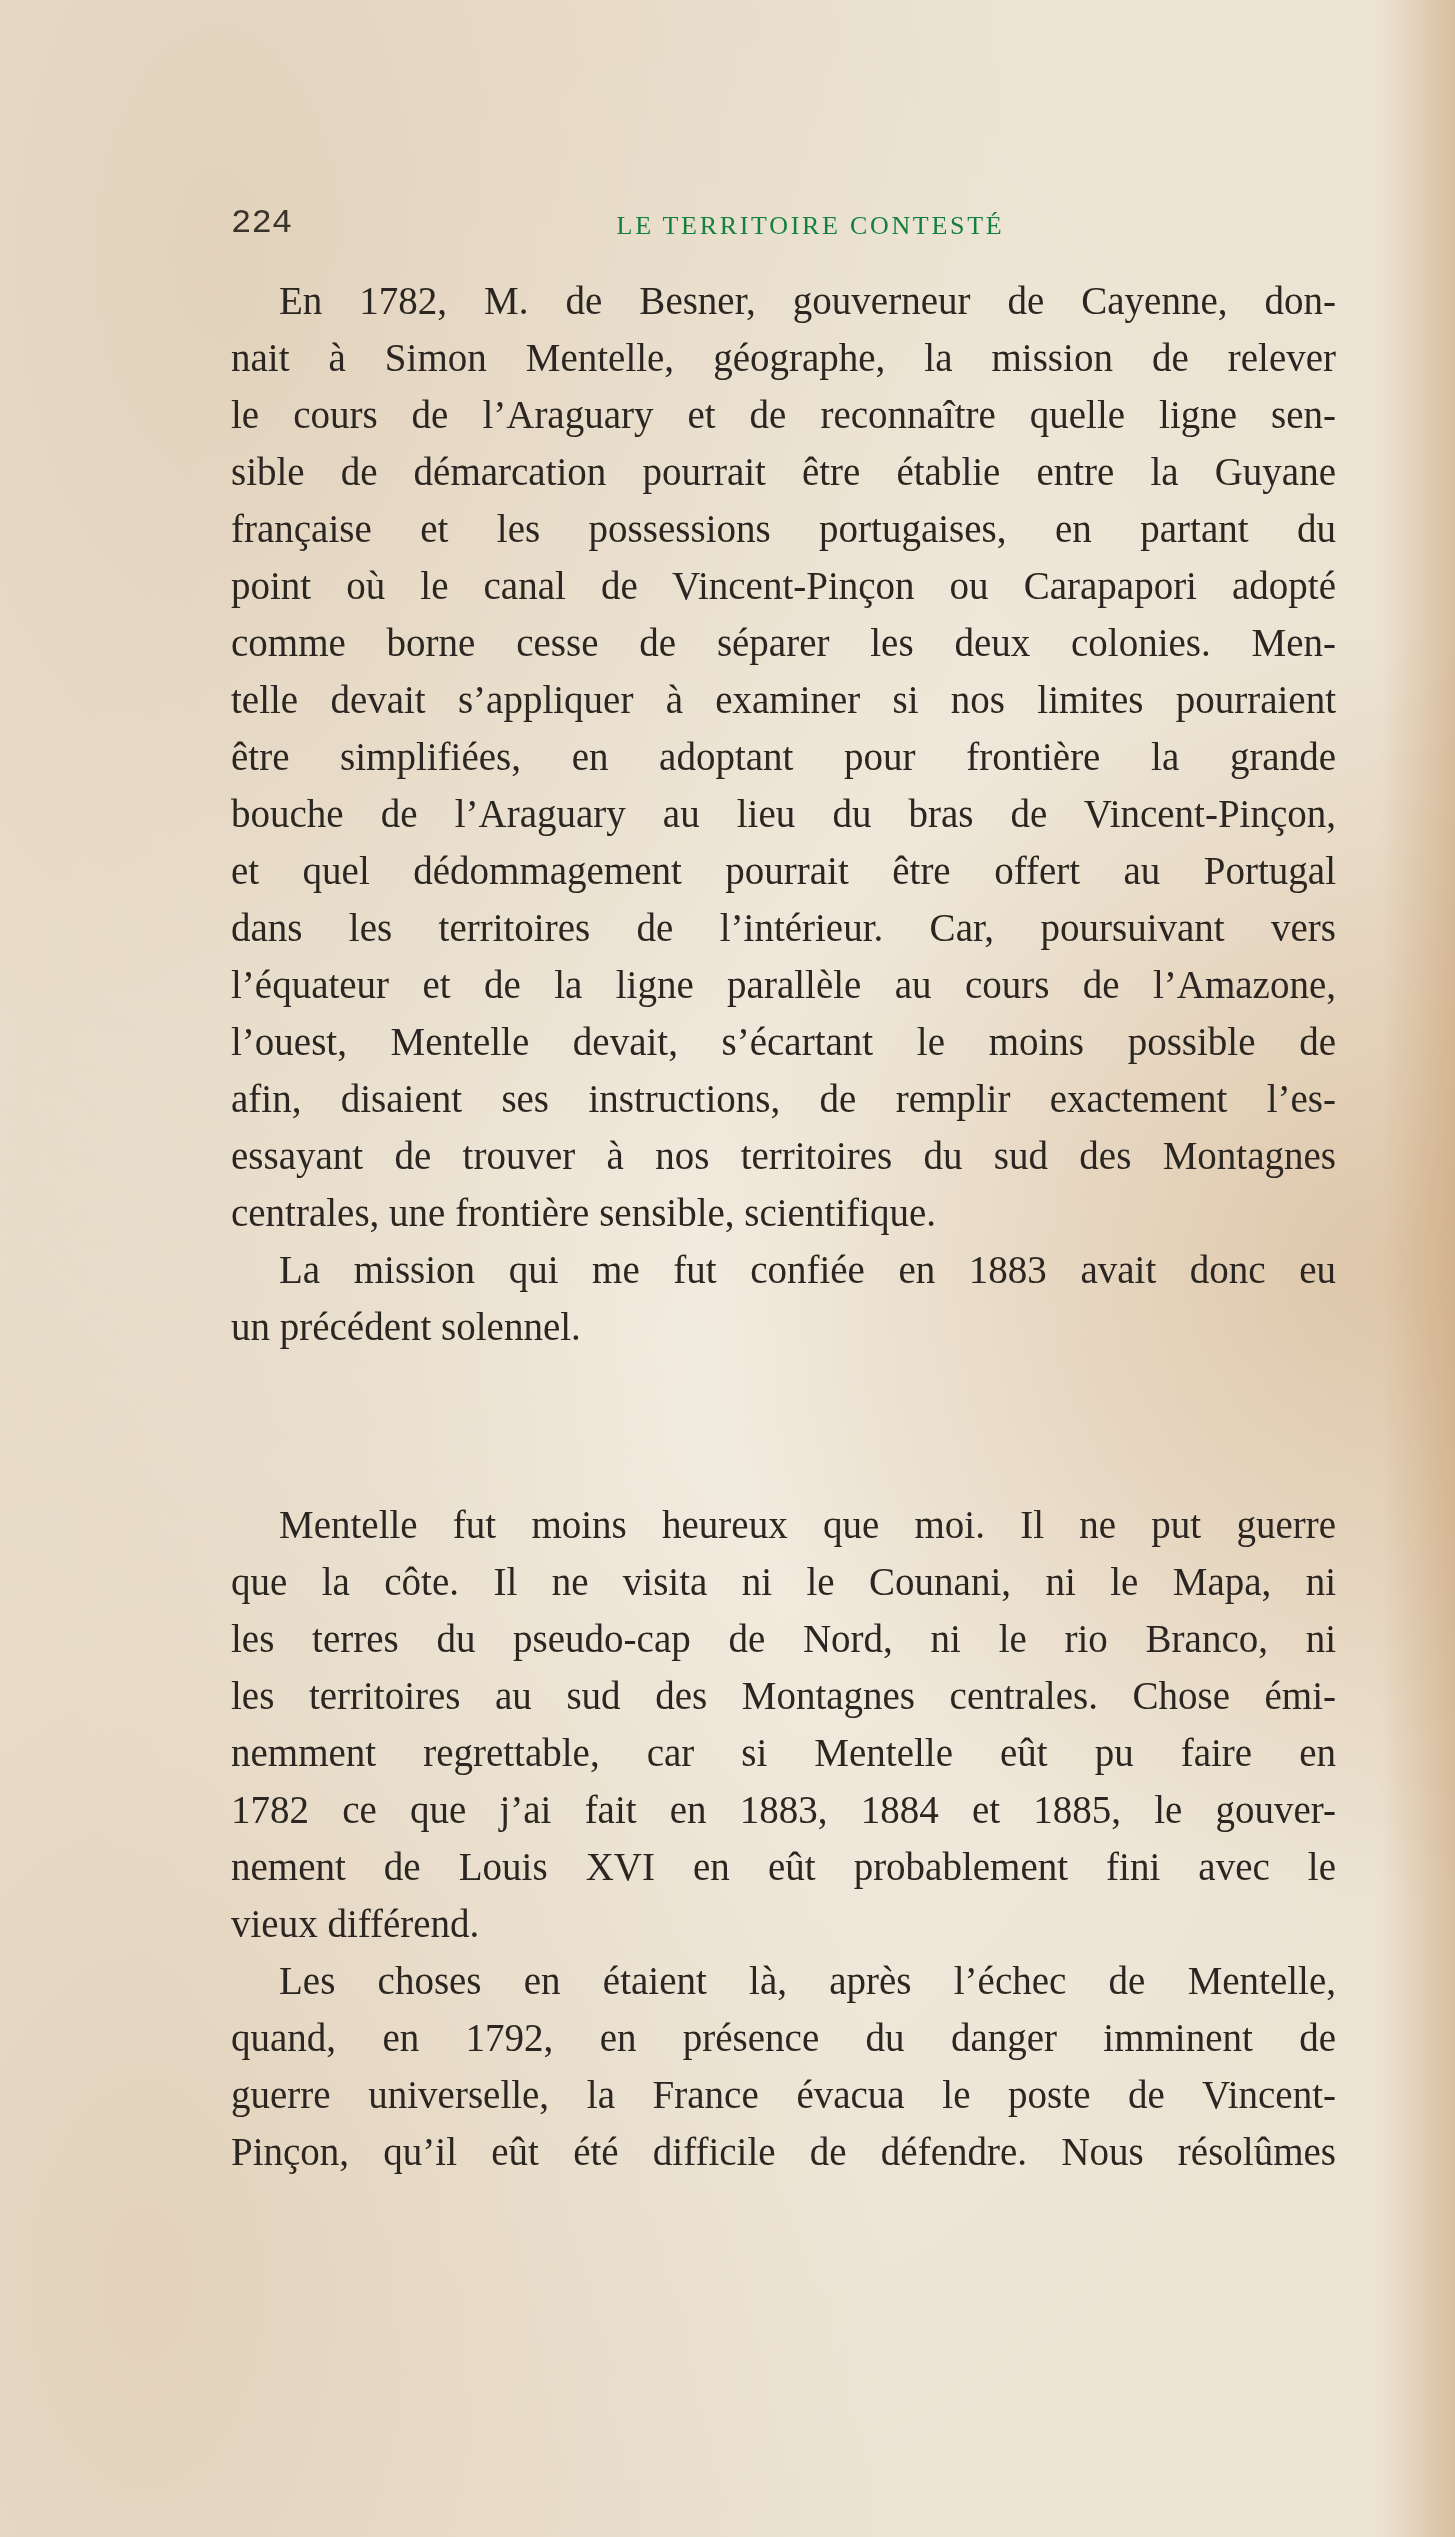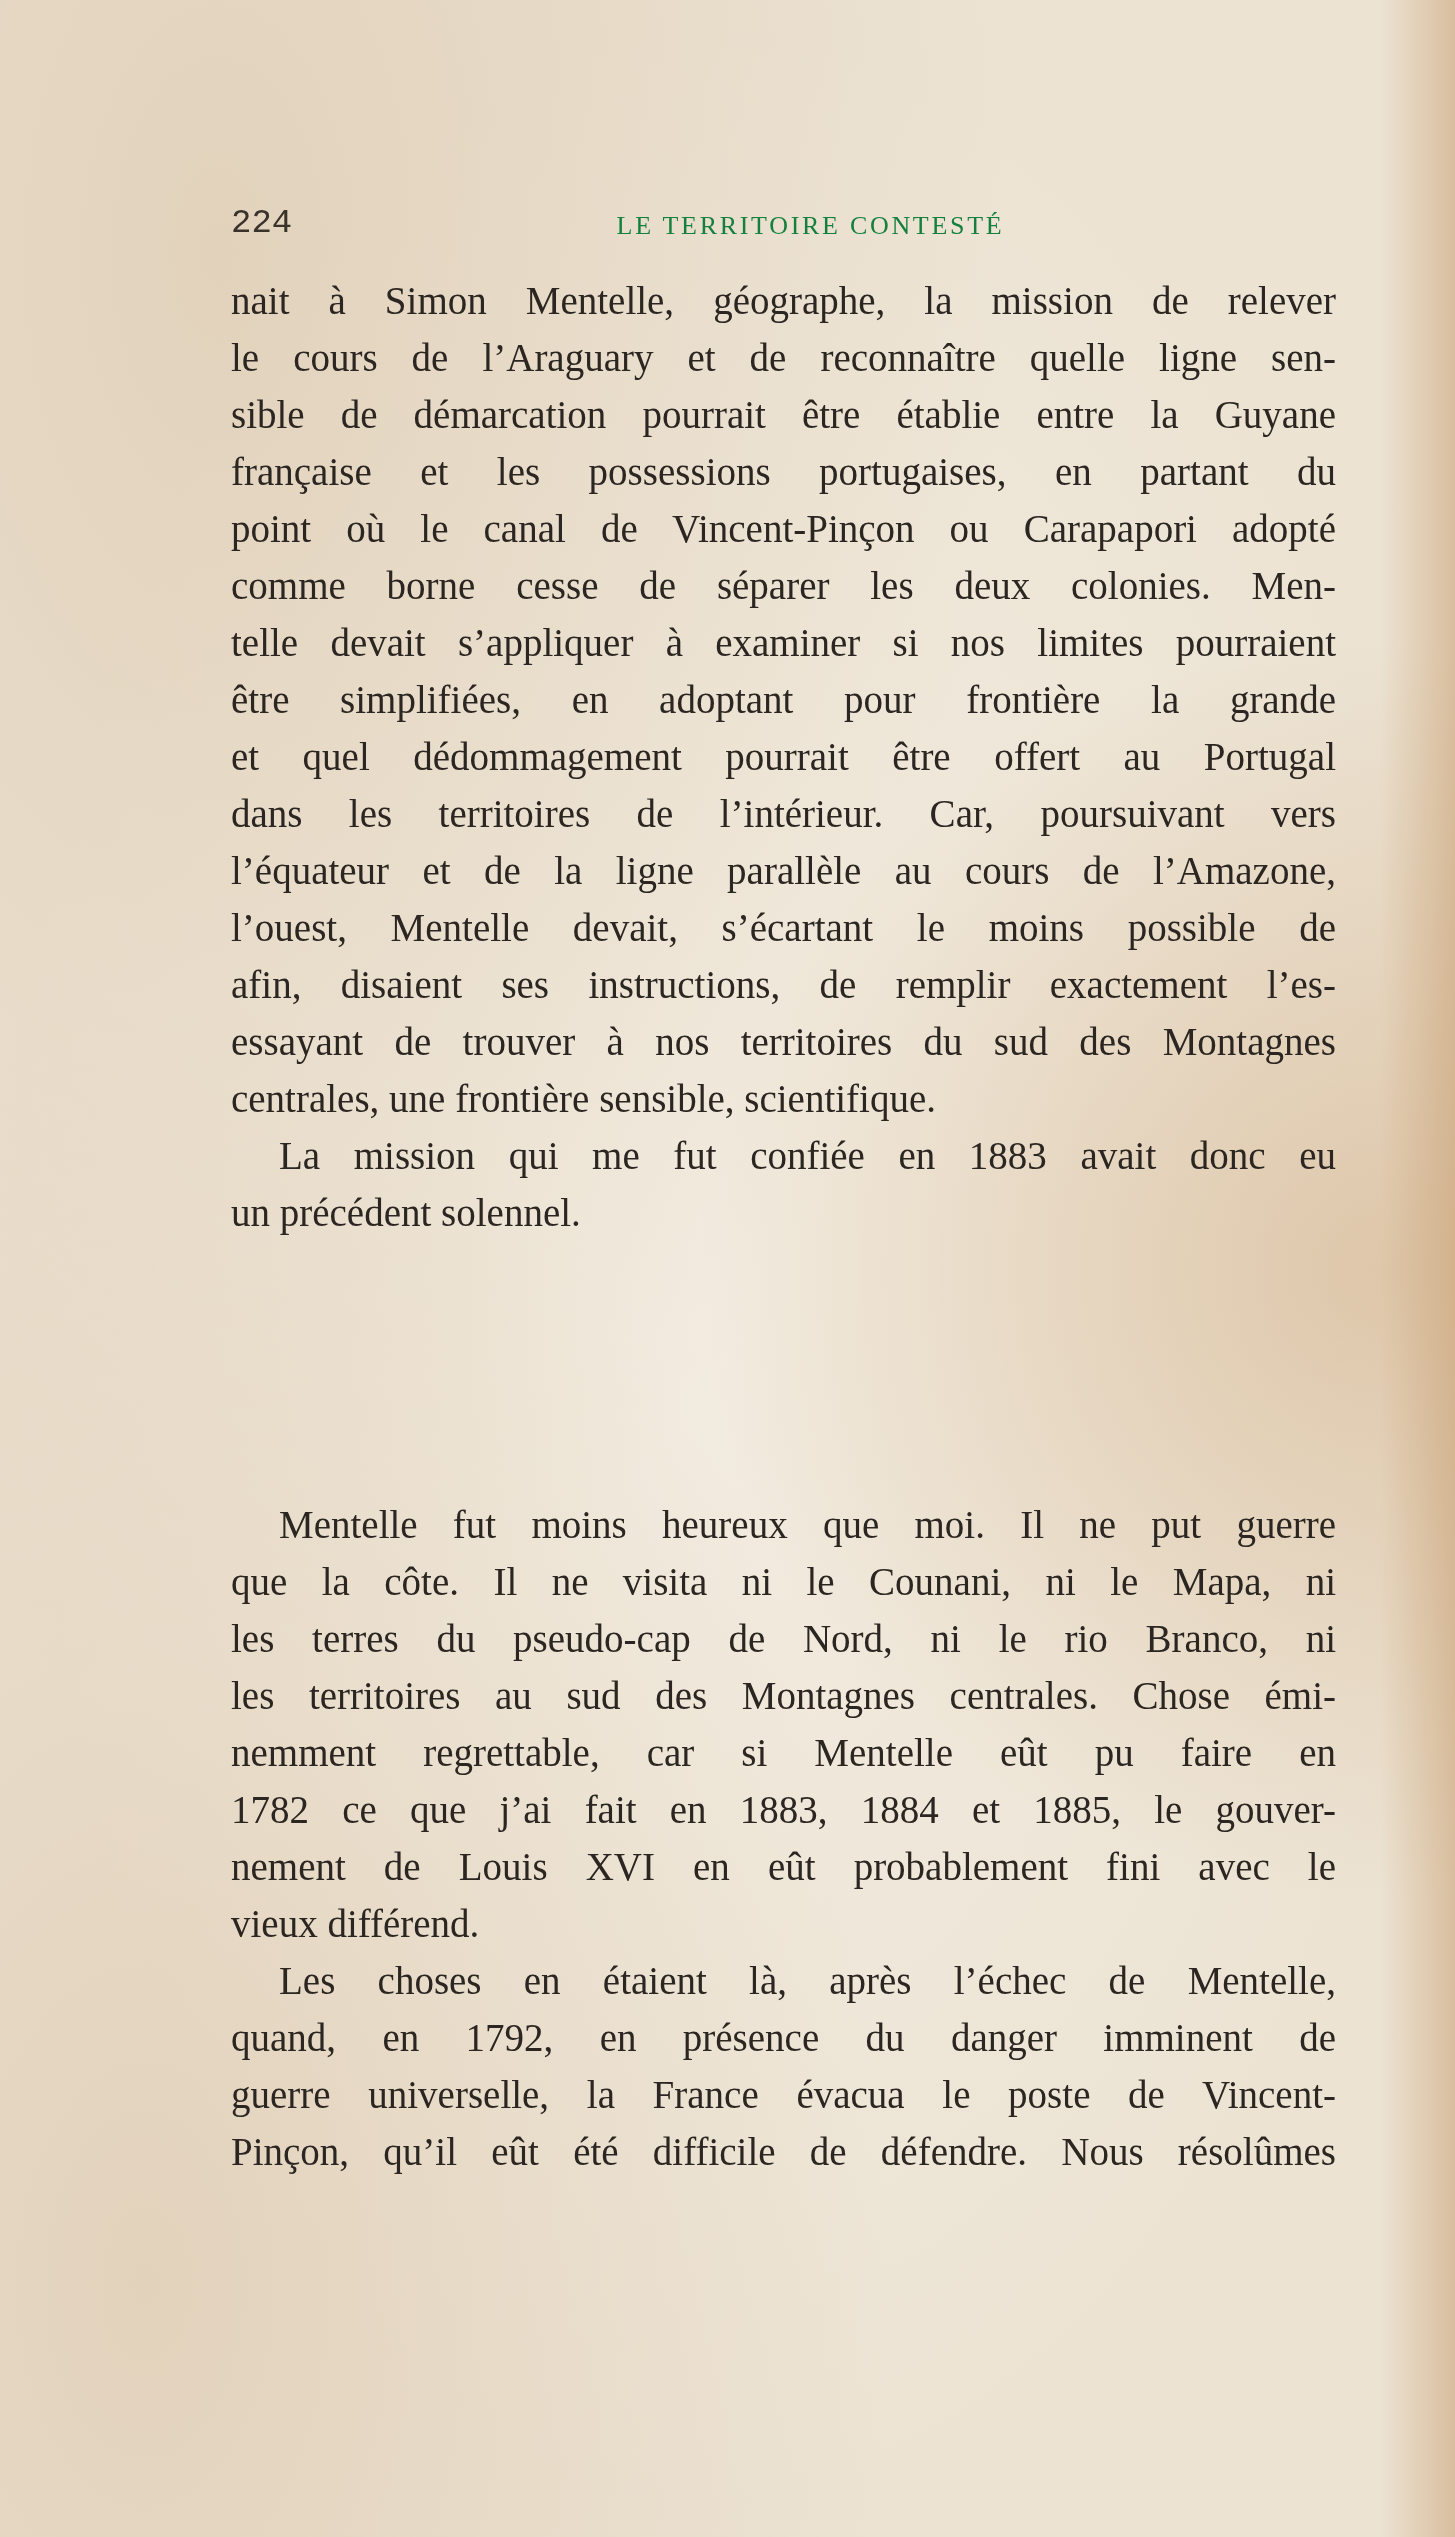--- a/index.html
+++ b/index.html
@@ -49,28 +49,30 @@
 <body>
 
 <div class="right-edge"></div>
 
 <div class="page-header">
   <span class="page-number">224</span>
   <div class="running-title">LE TERRITOIRE CONTESTÉ</div>
 </div>
 
 <div class="body-text section-a" id="section-a">
+    <span class="line indent">En 1782, M. de Besner, gouverneur de Cayenne, don-</span>
     <span class="line">nait à Simon Mentelle, géographe, la mission de relever</span>
     <span class="line">le cours de l’Araguary et de reconnaître quelle ligne sen-</span>
     <span class="line">sible de démarcation pourrait être établie entre la Guyane</span>
     <span class="line">française et les possessions portugaises, en partant du</span>
     <span class="line">point où le canal de Vincent-Pinçon ou Carapapori adopté</span>
     <span class="line">comme borne cesse de séparer les deux colonies. Men-</span>
     <span class="line">telle devait s’appliquer à examiner si nos limites pourraient</span>
     <span class="line">être simplifiées, en adoptant pour frontière la grande</span>
+    <span class="line">bouche de l’Araguary au lieu du bras de Vincent-Pinçon,</span>
     <span class="line">et quel dédommagement pourrait être offert au Portugal</span>
     <span class="line">dans les territoires de l’intérieur. Car, poursuivant vers</span>
     <span class="line">l’équateur et de la ligne parallèle au cours de l’Amazone,</span>
     <span class="line">l’ouest, Mentelle devait, s’écartant le moins possible de</span>
     <span class="line">afin, disaient ses instructions, de remplir exactement l’es-</span>
     <span class="line">essayant de trouver à nos territoires du sud des Montagnes</span>
     <span class="line last">centrales, une frontière sensible, scientifique.</span>
     <span class="line indent">La mission qui me fut confiée en 1883 avait donc eu</span>
     <span class="line last">un précédent solennel.</span>
   </div>

